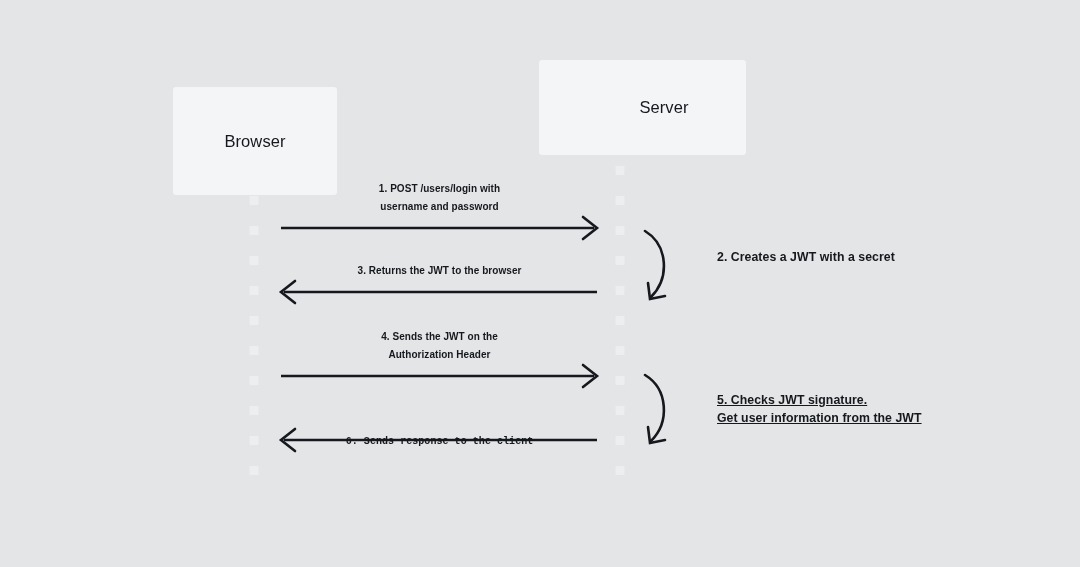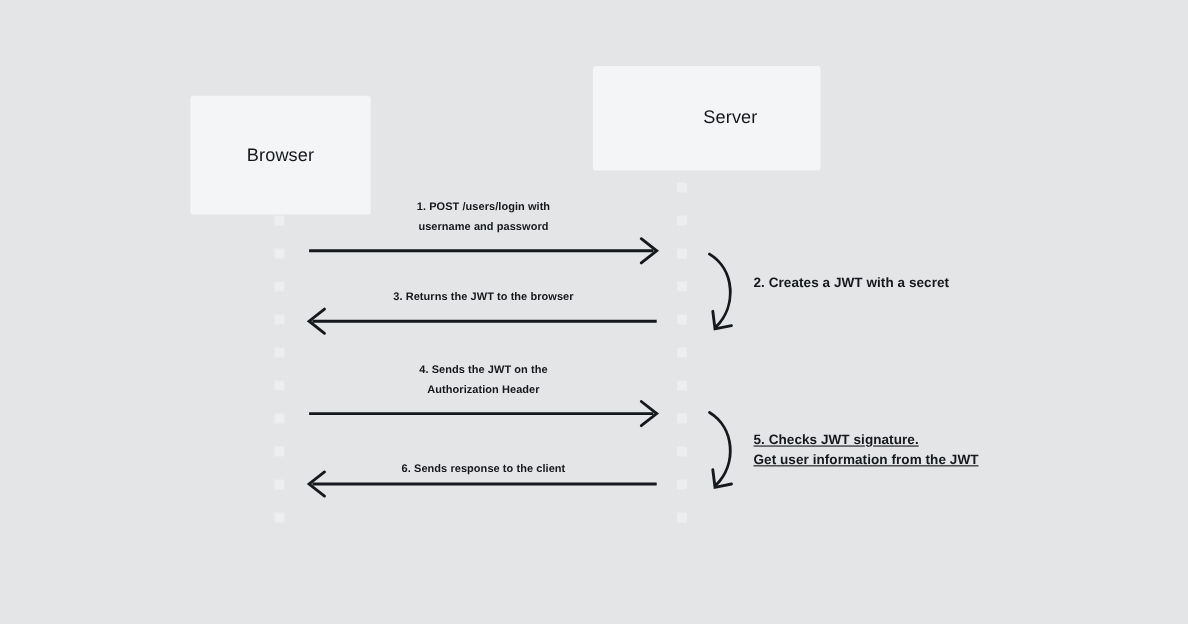--- a/index.html
+++ b/index.html
@@ -70,26 +70,27 @@
   }
   .note-label {
     position: absolute;
     font-size: 12.3px;
     font-weight: 700;
     color: #15181c;
     line-height: 18px;
     text-align: left;
     letter-spacing: 0.05px;
     white-space: pre-line;
+    margin-left: 32px;
   }
 
   #msg-1-label { left: 281px; top: 180px; width: 317px; }
   #msg-3-label { left: 281px; top: 262px; width: 317px; }
   #msg-4-label { left: 281px; top: 328px; width: 317px; }
-  #msg-6-label { left: 281px; top: 418px; width: 317px; }
+  #msg-6-label { left: 281px; top: 433px; width: 317px; font-family: Liberation Mono, monospace; }
 
   #note-2-label { left: 685px; top: 248px; width: 280px; }
   #note-5-label { left: 685px; top: 391px; width: 280px; text-decoration: underline; }
 
   
   #watermark {
     position: absolute;
     left: 893px;
     top: 496px;
     display: flex;

